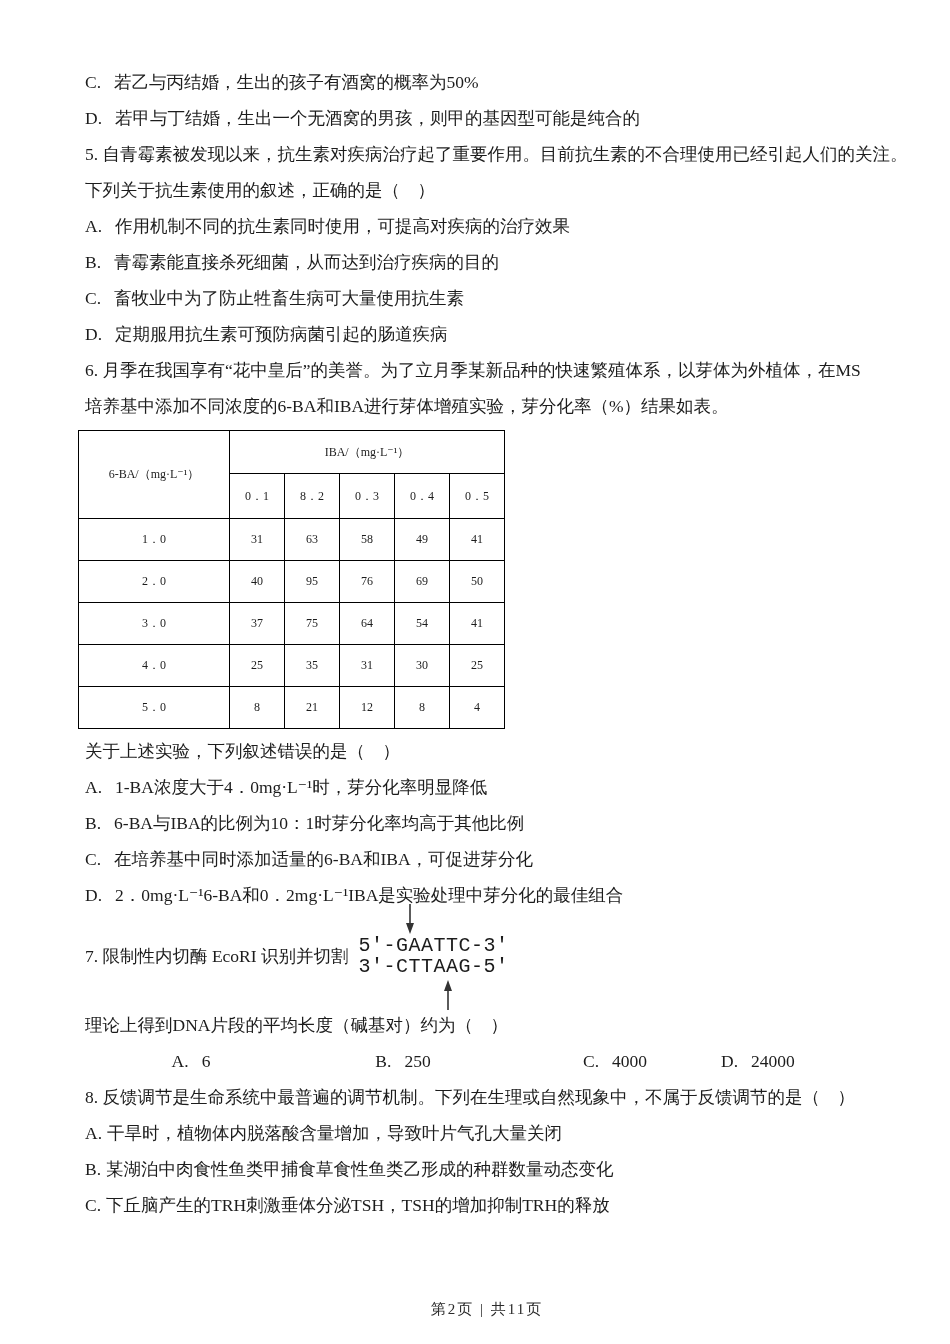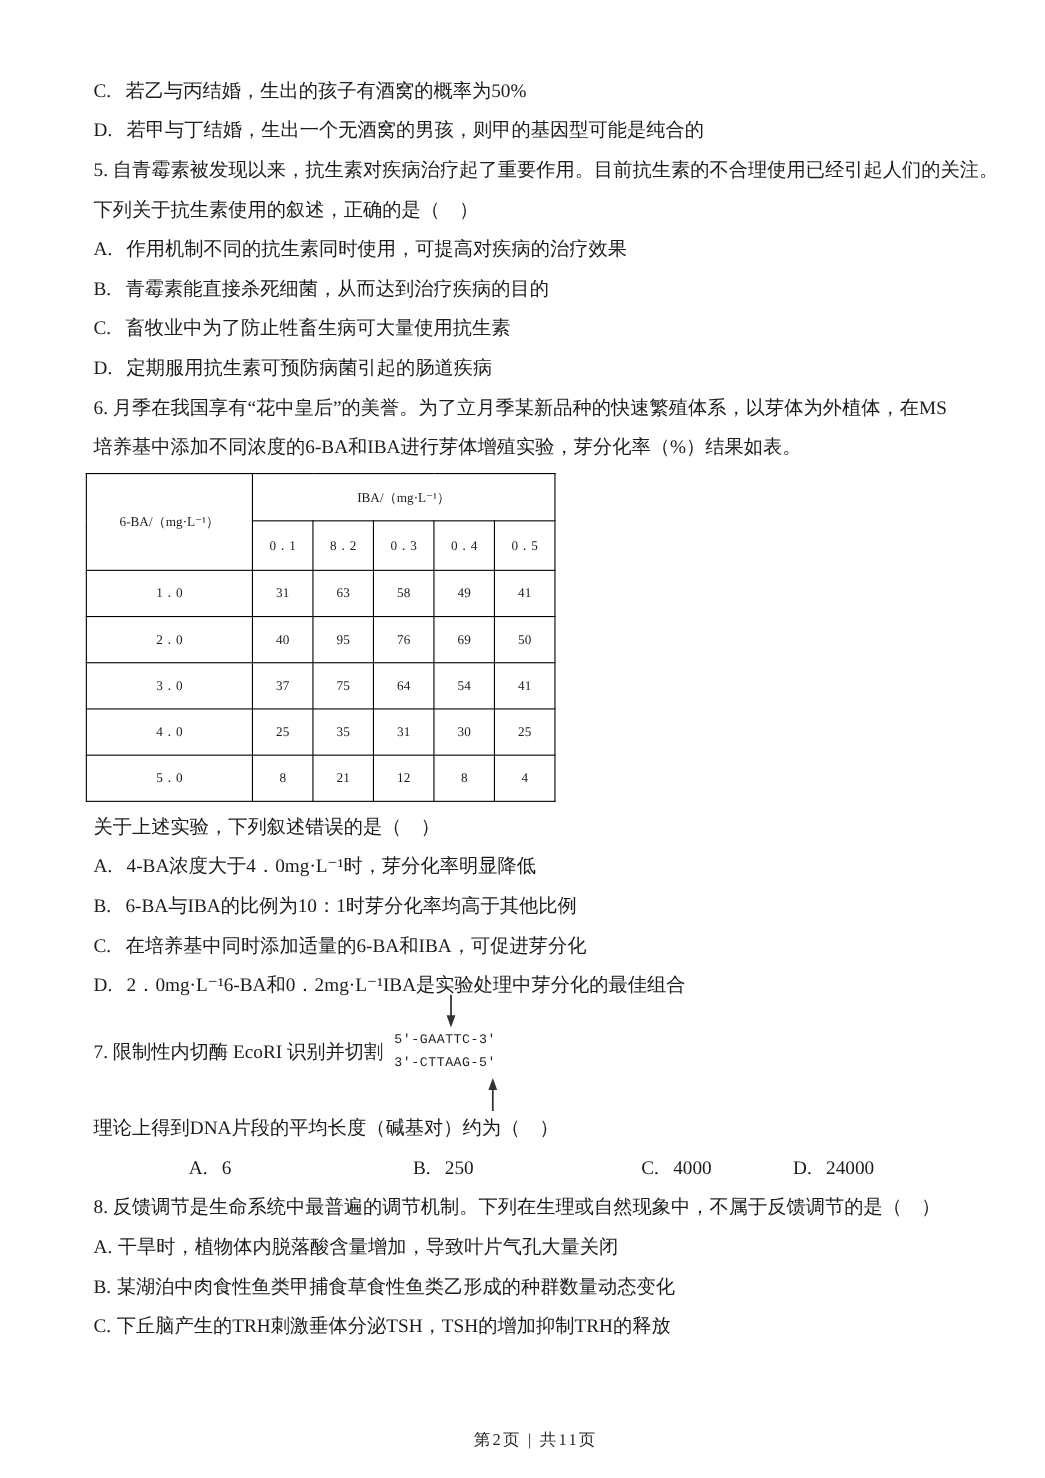--- a/index.html
+++ b/index.html
@@ -50,21 +50,21 @@
     margin-top: 28px;
     margin-bottom: 36px;
     font-size: 17.5px;
     white-space: nowrap;
   }
   .dna {
     position: relative;
     display: inline-block;
     margin: 0 10px;
     font-family: "Liberation Mono", "DejaVu Sans Mono", monospace;
-    font-size: 12px;
+    font-size: 20px;
     line-height: 21px;
     letter-spacing: 0.5px;
   }
   .dna-strand { display: block; }
   .cut-arrow { position: absolute; line-height: 0; }
   .cut-top    { top: -31px;  left: 46px; }
   .cut-bottom { bottom: -33px; left: 84px; }
 
   
   .q7-opts { display: flex; text-align: center; }
@@ -164,21 +164,21 @@
       <td>21</td>
       <td>12</td>
       <td>8</td>
       <td>4</td>
     </tr>
   </tbody>
     </table>
 
   <div class="line">关于上述实验，下列叙述错误的是（　）</div>
   <div class="line">
-    <span class="opt-label">A.</span><span>4-BA浓度大于4．0mg·L⁻¹时，芽分化率明显降低</span>
+    <span class="opt-label">A.</span><span>1-BA浓度大于4．0mg·L⁻¹时，芽分化率明显降低</span>
   </div>
   <div class="line">
     <span class="opt-label">B.</span><span>6-BA与IBA的比例为10：1时芽分化率均高于其他比例</span>
   </div>
   <div class="line">
     <span class="opt-label">C.</span><span>在培养基中同时添加适量的6-BA和IBA，可促进芽分化</span>
   </div>
   <div class="line">
     <span class="opt-label">D.</span><span>2．0mg·L⁻¹6-BA和0．2mg·L⁻¹IBA是实验处理中芽分化的最佳组合</span>
   </div>

